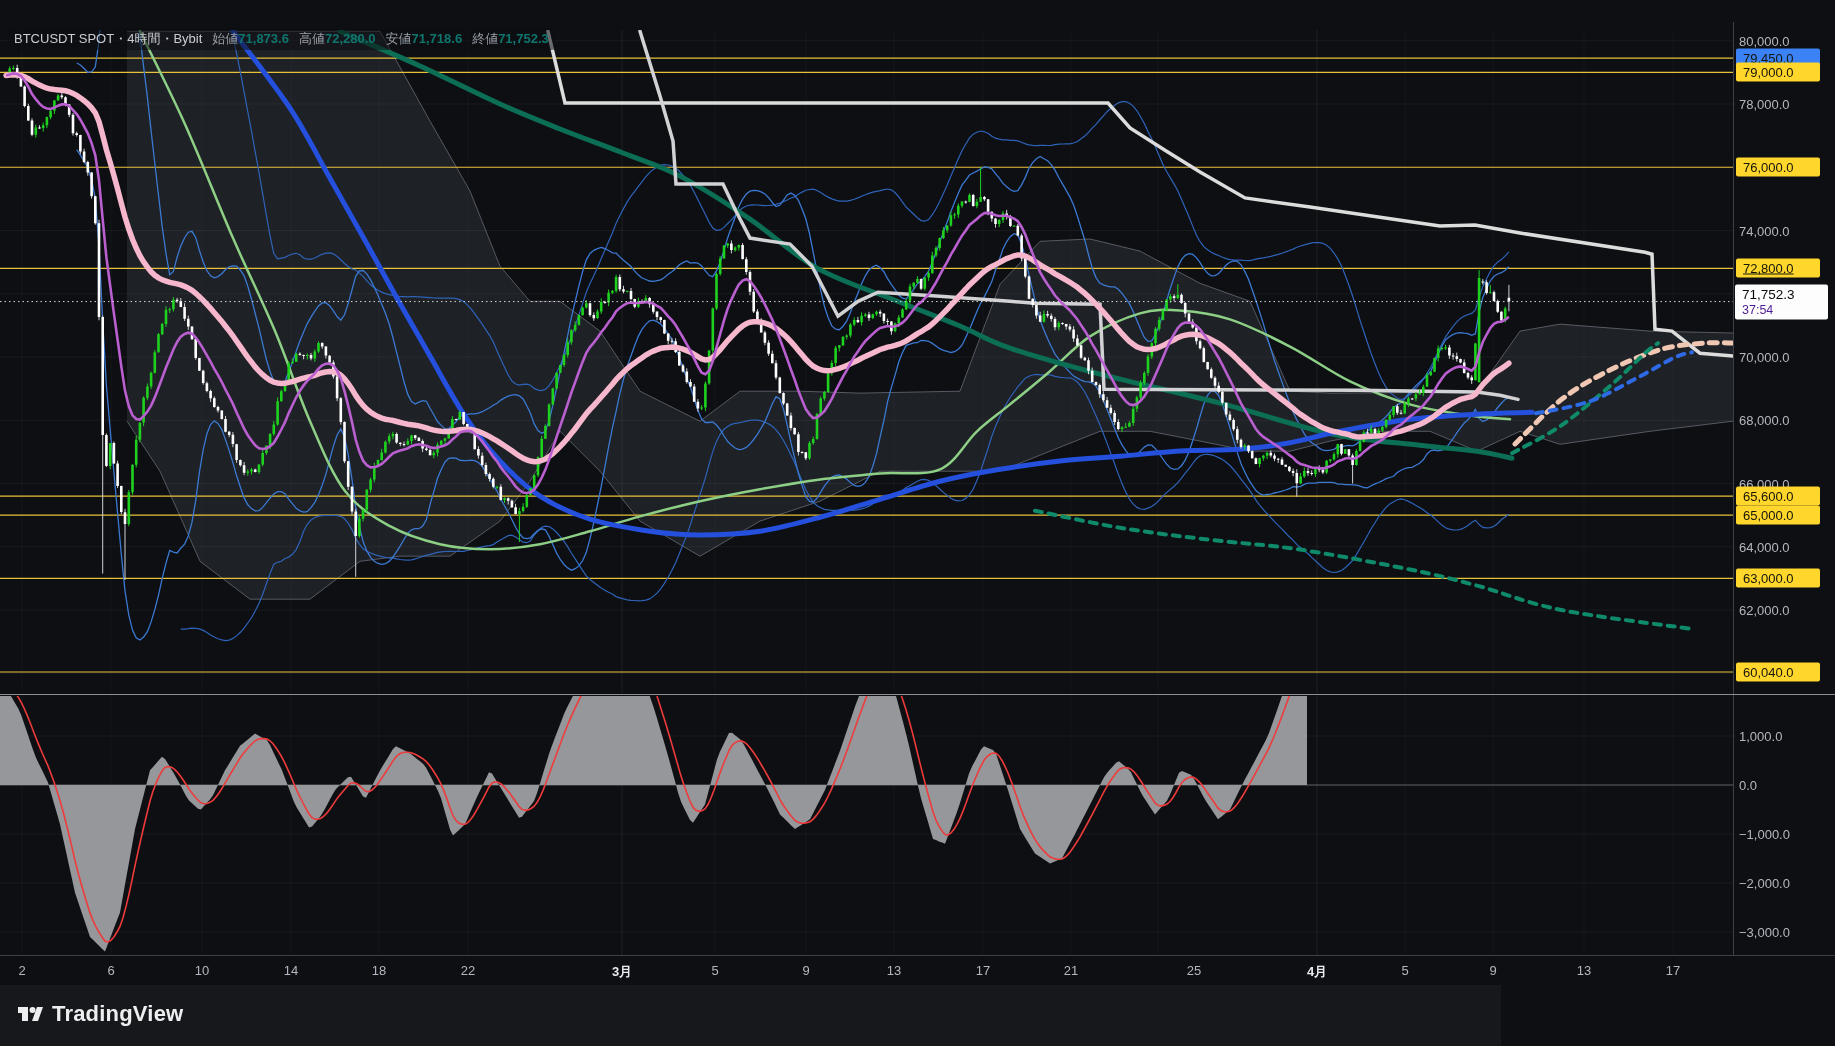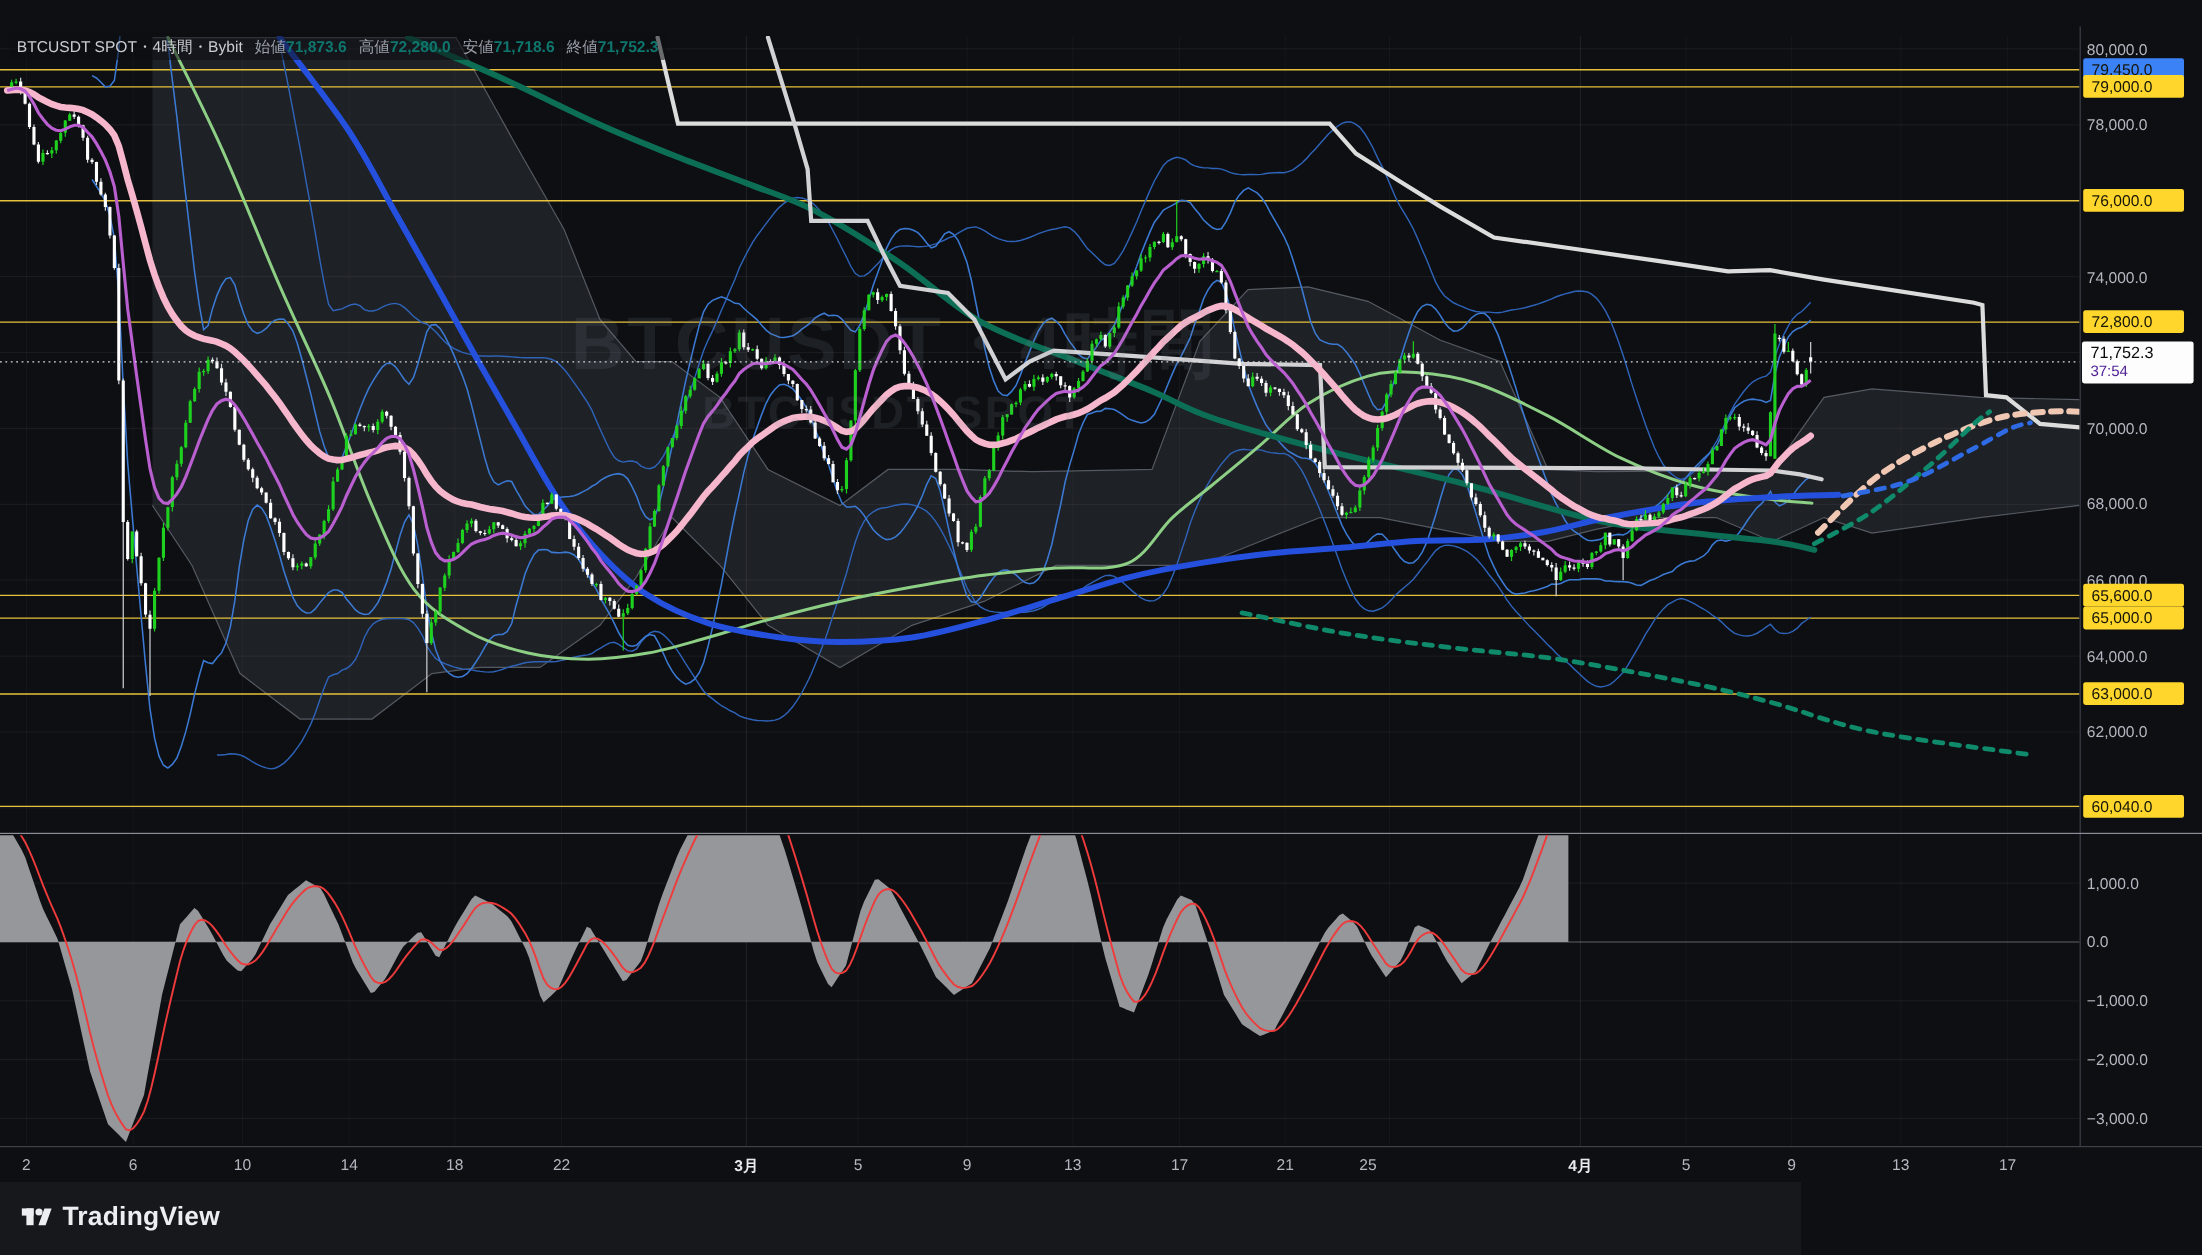--- a/index.html
+++ b/index.html
@@ -34,24 +34,20 @@
   #brand{position:absolute;left:18px;top:16px;display:flex;align-items:center;color:#eceef0;
          font-size:22px;font-weight:700;letter-spacing:.2px;}
   #brand svg{margin-right:8px;}
 </style>
 </head>
 <body>
 
 <div id="app">
 
   <div id="chartwrap">
-    <div id="watermark">
-      <div class="w1">BTCUSDT・4時間</div>
-      <div class="w2">BTCUSDT SPOT</div>
-    </div>
     <svg id="mainsvg" width="1835" height="963">
         <defs>
           <clipPath id="mclip">
             <rect x="0" y="8" width="1733" height="665"></rect>
           </clipPath>
           <clipPath id="iclip">
             <rect x="0" y="674" width="1733" height="259"></rect>
           </clipPath>
         </defs>
         <g clip-path="url(#mclip)">
@@ -160,21 +156,21 @@
         <div class="pricelab" style="top: 524.75px;">64,000.0</div>
         <div class="pricelab" style="top: 588px;">62,000.0</div>
         <div class="pricelab" style="top: 714px;">1,000.0</div>
         <div class="pricelab" style="top: 763px;">0.0</div>
         <div class="pricelab" style="top: 812px;">−1,000.0</div>
         <div class="pricelab" style="top: 861px;">−2,000.0</div>
         <div class="pricelab" style="top: 910px;">−3,000.0</div>
         <div class="ylab" style="top: 36.1437px; background: #3b82f6;">79,450.0</div>
         <div class="ylab" style="top: 50.375px; background: rgb(255, 214, 43);">79,000.0</div>
         <div class="ylab" style="top: 145.25px; background: rgb(255, 214, 43);">76,000.0</div>
-        <div class="ylab" style="top: 246.45px; background: rgb(255, 214, 43);">72,800.0</div>
+        <div class="ylab" style="top: 246.45px; background: rgb(255, 214, 43); text-decoration: underline;">72,800.0</div>
         <div class="ylab" style="top: 474.15px; background: rgb(255, 214, 43);">65,600.0</div>
         <div class="ylab" style="top: 493.125px; background: rgb(255, 214, 43);">65,000.0</div>
         <div class="ylab" style="top: 556.375px; background: rgb(255, 214, 43);">63,000.0</div>
         <div class="ylab" style="top: 649.985px; background: rgb(255, 214, 43);">60,040.0</div>
       </div>
     <div id="curprice" style="top: 279.584px;">
       <div class="p">71,752.3</div>
       <div class="c">37:54</div>
     </div>
     <div id="taxis">
@@ -183,21 +179,21 @@
         <div class="tlab" style="left: 202px;">10</div>
         <div class="tlab" style="left: 291px;">14</div>
         <div class="tlab" style="left: 379px;">18</div>
         <div class="tlab" style="left: 468px;">22</div>
         <div class="tlab major" style="left: 622px;">3月</div>
         <div class="tlab" style="left: 715px;">5</div>
         <div class="tlab" style="left: 806px;">9</div>
         <div class="tlab" style="left: 894px;">13</div>
         <div class="tlab" style="left: 983px;">17</div>
         <div class="tlab" style="left: 1071px;">21</div>
-        <div class="tlab" style="left: 1140px; text-align: right;">25</div>
+        <div class="tlab" style="left: 1194px; text-align: right;">25</div>
         <div class="tlab major" style="left: 1317px;">4月</div>
         <div class="tlab" style="left: 1405px;">5</div>
         <div class="tlab" style="left: 1493px;">9</div>
         <div class="tlab" style="left: 1584px;">13</div>
         <div class="tlab" style="left: 1673px;">17</div>
       </div>
   </div>
 
   <div id="footer">
     <div id="brand">

